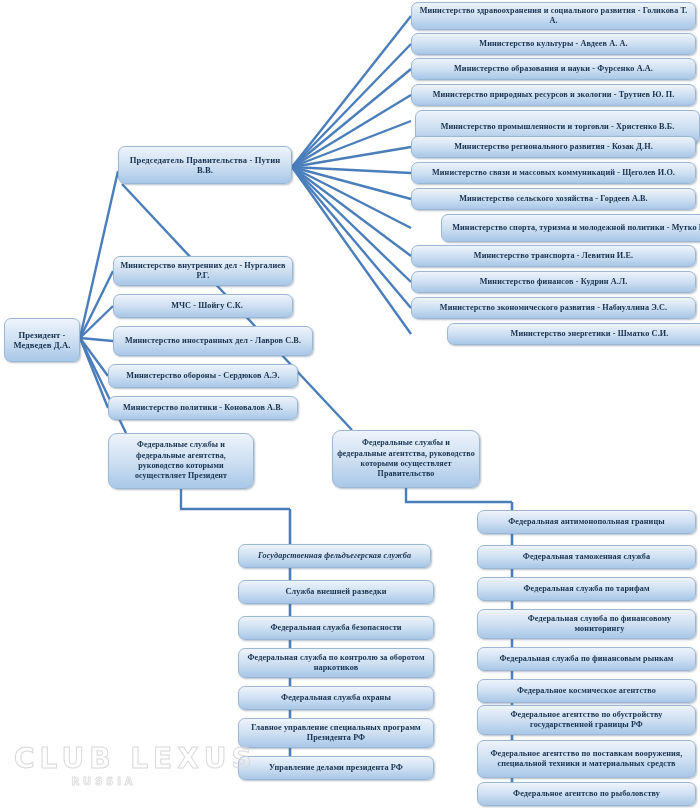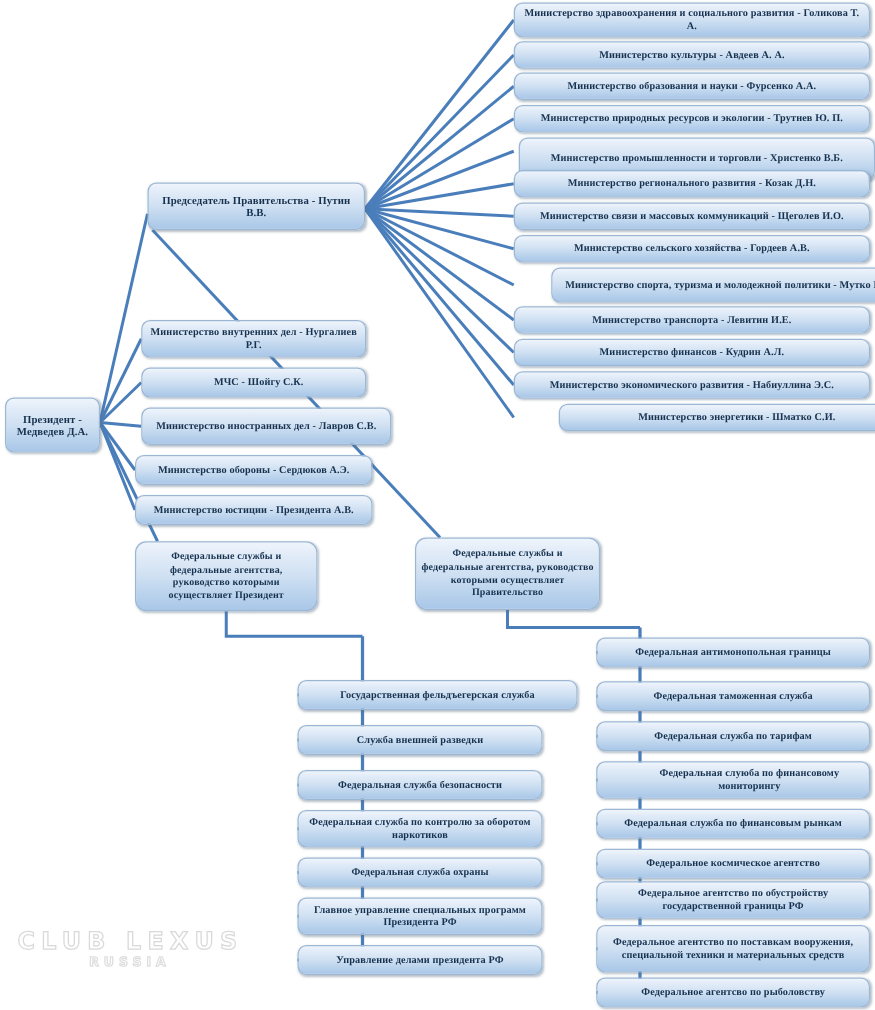--- a/index.html
+++ b/index.html
@@ -76,21 +76,21 @@
   #watermark {
     position: absolute;
     left: 14px;
     top: 742px;
     width: 180px;
     height: 48px;
     pointer-events: none;
   }
   #watermark .wm-main {
     font-family: "DejaVu Sans", sans-serif;
-    font-size: 19px;
+    font-size: 28px;
     font-weight: bold;
     letter-spacing: 5px;
     color: transparent;
     -webkit-text-stroke: 1px rgba(215,215,215,0.95);
     text-align: center;
     white-space: nowrap;
   }
   #watermark .wm-sub {
     font-family: "DejaVu Sans", sans-serif;
     font-size: 10px;
@@ -175,21 +175,21 @@
       <div class="node " style="left: 113px; top: 294px; width: 180px; height: 24px; padding-left: 12px;">
         <span class="label">МЧС - Шойгу С.К.</span>
       </div>
       <div class="node " style="left: 113px; top: 326px; width: 200px; height: 30px;">
         <span class="label">Министерство иностранных дел - Лавров С.В.</span>
       </div>
       <div class="node " style="left: 108px; top: 364px; width: 190px; height: 24px;">
         <span class="label">Министерство обороны - Сердюков А.Э.</span>
       </div>
       <div class="node " style="left: 108px; top: 396px; width: 190px; height: 24px;">
-        <span class="label">Министерство юстиции - Президента А.В.</span>
+        <span class="label">Министерство политики - Коновалов А.В.</span>
       </div>
       <div class="node " style="left: 411px; top: 2px; width: 285px; height: 28px;">
         <span class="label">Министерство здравоохранения и социального развития - Голикова Т. А.</span>
       </div>
       <div class="node " style="left: 411px; top: 33px; width: 285px; height: 22px;">
         <span class="label">Министерство культуры -  Авдеев А. А.</span>
       </div>
       <div class="node " style="left: 411px; top: 58px; width: 285px; height: 22px;">
         <span class="label">Министерство образования и науки - Фурсенко А.А.</span>
       </div>
@@ -216,21 +216,21 @@
       </div>
       <div class="node " style="left: 411px; top: 271px; width: 285px; height: 22px;">
         <span class="label">Министерство финансов - Кудрин А.Л.</span>
       </div>
       <div class="node " style="left: 411px; top: 297px; width: 285px; height: 22px;">
         <span class="label">Министерство экономического развития - Набиуллина Э.С.</span>
       </div>
       <div class="node " style="left: 411px; top: 323px; width: 285px; height: 22px; margin-left: 36px;">
         <span class="label">Министерство энергетики - Шматко С.И.</span>
       </div>
-      <div class="node " style="left: 238px; top: 544px; width: 224px; height: 24px;">
+      <div class="node " style="left: 238px; top: 544px; width: 193px; height: 24px; font-style: italic;">
         <span class="label">Государственная фельдъегерская служба</span>
       </div>
       <div class="node " style="left: 238px; top: 580px; width: 196px; height: 24px;">
         <span class="label">Служба внешней разведки</span>
       </div>
       <div class="node " style="left: 238px; top: 616px; width: 196px; height: 24px;">
         <span class="label">Федеральная служба безопасности</span>
       </div>
       <div class="node " style="left: 238px; top: 648px; width: 196px; height: 30px;">
         <span class="label">Федеральная служба по контролю за оборотом наркотиков</span>

